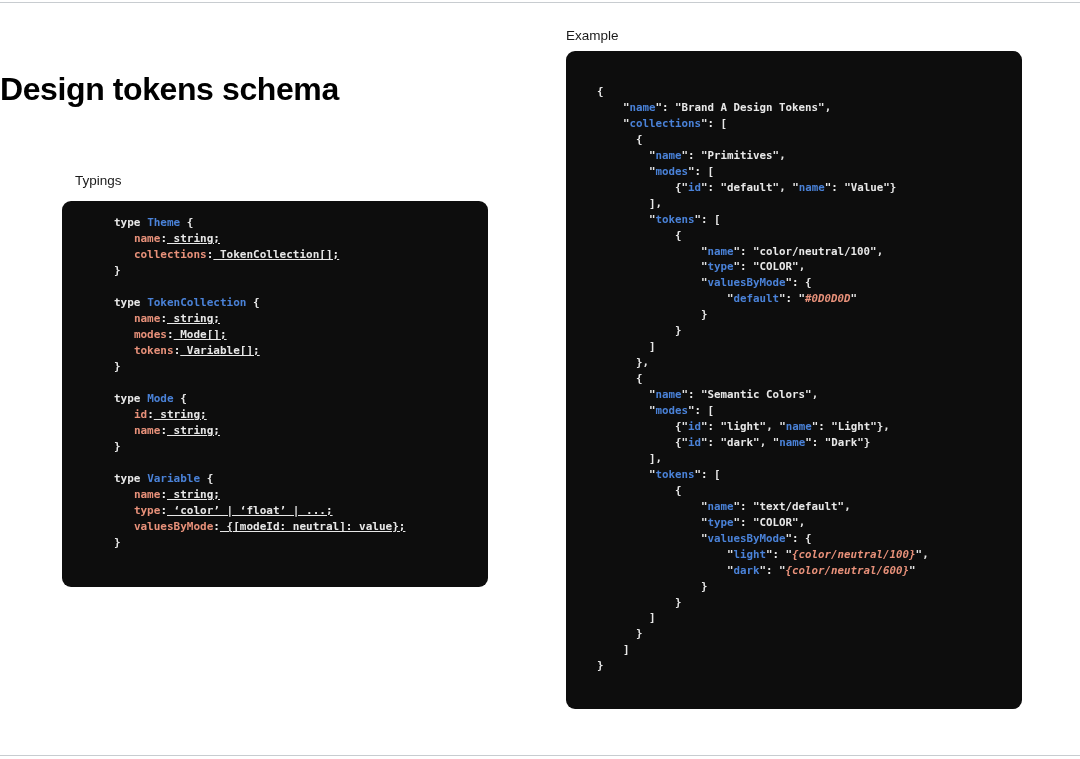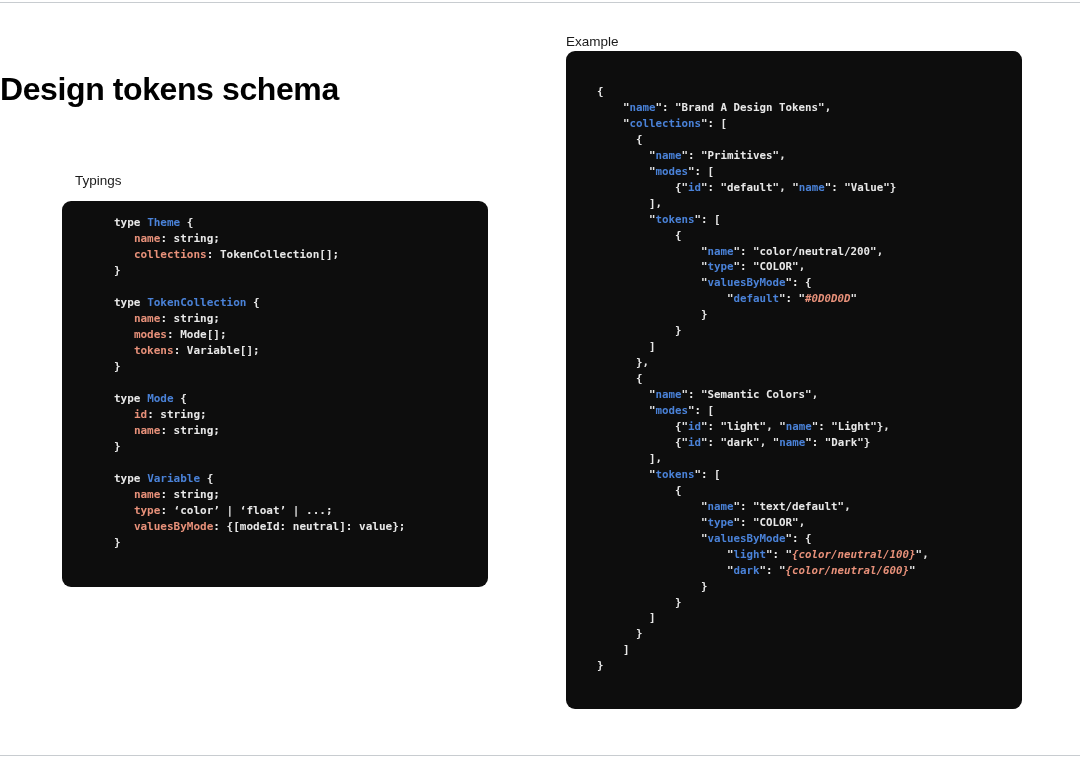--- a/index.html
+++ b/index.html
@@ -39,21 +39,21 @@
   }
 
   .panel-label {
     position: absolute;
     font-size: 13.5px;
     color: #1a1a1a;
     line-height: 18px;
     white-space: nowrap;
   }
   .panel-label.typings { left: 62px; top: 172px; margin-left: 13px; }
-  .panel-label.example { left: 566px; top: 33px; }
+  .panel-label.example { left: 566px; top: 27px; }
 
   .code-panel {
     position: absolute;
     background: #0d0d0d;
     border-radius: 9px;
     overflow: hidden;
     box-sizing: border-box;
   }
   .code-panel.typings {
     left: 62px;
@@ -87,21 +87,21 @@
   }
   .code-panel.example pre.code {
     font-size: 10.8px;
     line-height: 15.95px;
   }
 
   
   .tok-kw      { color: #e8e8e8; }
   .tok-type    { color: #4a82d8; margin-top: 38px; }
   .tok-prop    { color: #e8917a; }
-  .tok-plain   { color: #e8e8e8; }
+  .tok-plain   { color: #e8e8e8; text-decoration: underline; }
   .tok-punct   { color: #e8e8e8; }
   .tok-key     { color: #4a82d8; }
   .tok-str     { color: #e8e8e8; }
   .tok-val     { color: #e8917a; font-style: italic; }
 </style>
 </head>
 <body>
 
 <div class="page-rule top"></div>
 
@@ -139,21 +139,21 @@
   <pre class="code"><span class="tok-punct">{</span>
 <span class="tok-punct">    </span><span class="tok-str">"</span><span class="tok-key">name</span><span class="tok-str">"</span><span class="tok-punct">: </span><span class="tok-str">"</span><span class="tok-str">Brand A Design Tokens</span><span class="tok-str">"</span><span class="tok-punct">,</span>
 <span class="tok-punct">    </span><span class="tok-str">"</span><span class="tok-key">collections</span><span class="tok-str">"</span><span class="tok-punct">: [</span>
 <span class="tok-punct">      {</span>
 <span class="tok-punct">        </span><span class="tok-str">"</span><span class="tok-key">name</span><span class="tok-str">"</span><span class="tok-punct">: </span><span class="tok-str">"</span><span class="tok-str">Primitives</span><span class="tok-str">"</span><span class="tok-punct">,</span>
 <span class="tok-punct">        </span><span class="tok-str">"</span><span class="tok-key">modes</span><span class="tok-str">"</span><span class="tok-punct">: [</span>
 <span class="tok-punct">            {</span><span class="tok-str">"</span><span class="tok-key">id</span><span class="tok-str">"</span><span class="tok-punct">: </span><span class="tok-str">"</span><span class="tok-str">default</span><span class="tok-str">"</span><span class="tok-punct">, </span><span class="tok-str">"</span><span class="tok-key">name</span><span class="tok-str">"</span><span class="tok-punct">: </span><span class="tok-str">"</span><span class="tok-str">Value</span><span class="tok-str">"</span><span class="tok-punct">}</span>
 <span class="tok-punct">        ],</span>
 <span class="tok-punct">        </span><span class="tok-str">"</span><span class="tok-key">tokens</span><span class="tok-str">"</span><span class="tok-punct">: [</span>
 <span class="tok-punct">            {</span>
-<span class="tok-punct">                </span><span class="tok-str">"</span><span class="tok-key">name</span><span class="tok-str">"</span><span class="tok-punct">: </span><span class="tok-str">"</span><span class="tok-str">color/neutral/200</span><span class="tok-str">"</span><span class="tok-punct">,</span>
+<span class="tok-punct">                </span><span class="tok-str">"</span><span class="tok-key">name</span><span class="tok-str">"</span><span class="tok-punct">: </span><span class="tok-str">"</span><span class="tok-str">color/neutral/100</span><span class="tok-str">"</span><span class="tok-punct">,</span>
 <span class="tok-punct">                </span><span class="tok-str">"</span><span class="tok-key">type</span><span class="tok-str">"</span><span class="tok-punct">: </span><span class="tok-str">"</span><span class="tok-str">COLOR</span><span class="tok-str">"</span><span class="tok-punct">,</span>
 <span class="tok-punct">                </span><span class="tok-str">"</span><span class="tok-key">valuesByMode</span><span class="tok-str">"</span><span class="tok-punct">: {</span>
 <span class="tok-punct">                    </span><span class="tok-str">"</span><span class="tok-key">default</span><span class="tok-str">"</span><span class="tok-punct">: </span><span class="tok-str">"</span><span class="tok-val">#0D0D0D</span><span class="tok-str">"</span>
 <span class="tok-punct">                }</span>
 <span class="tok-punct">            }</span>
 <span class="tok-punct">        ]</span>
 <span class="tok-punct">      },</span>
 <span class="tok-punct">      {</span>
 <span class="tok-punct">        </span><span class="tok-str">"</span><span class="tok-key">name</span><span class="tok-str">"</span><span class="tok-punct">: </span><span class="tok-str">"</span><span class="tok-str">Semantic Colors</span><span class="tok-str">"</span><span class="tok-punct">,</span>
 <span class="tok-punct">        </span><span class="tok-str">"</span><span class="tok-key">modes</span><span class="tok-str">"</span><span class="tok-punct">: [</span>

